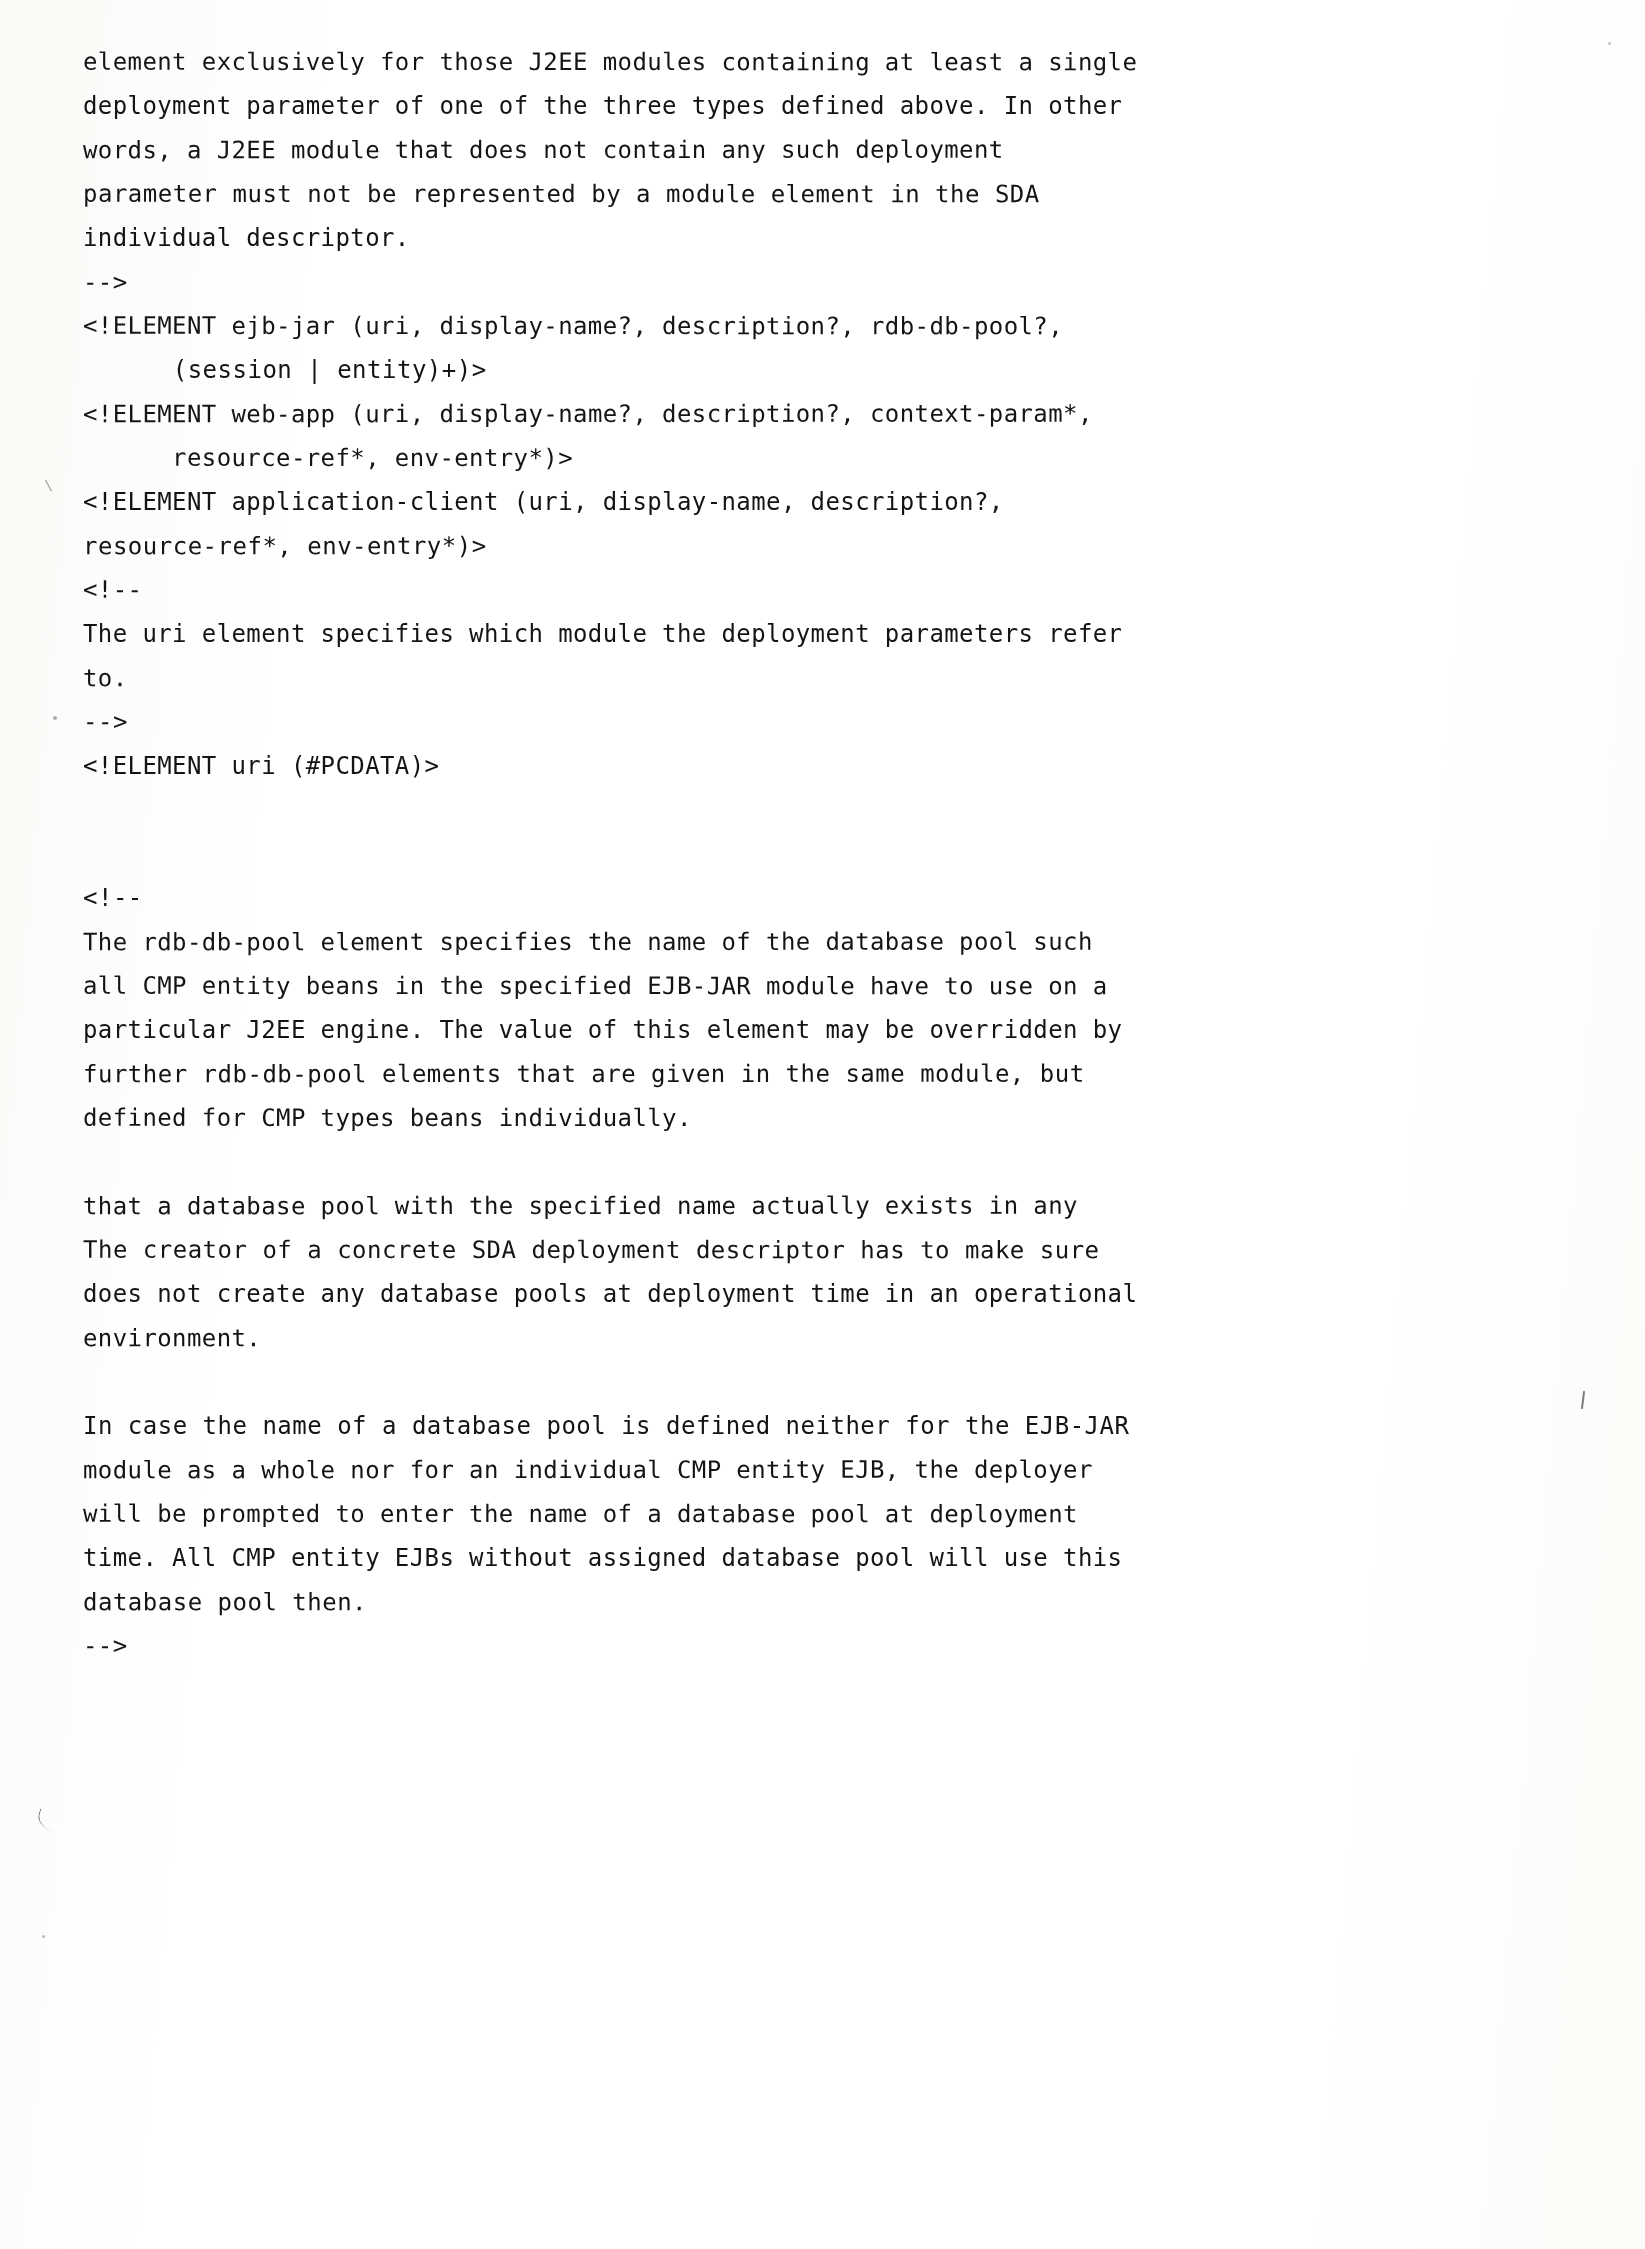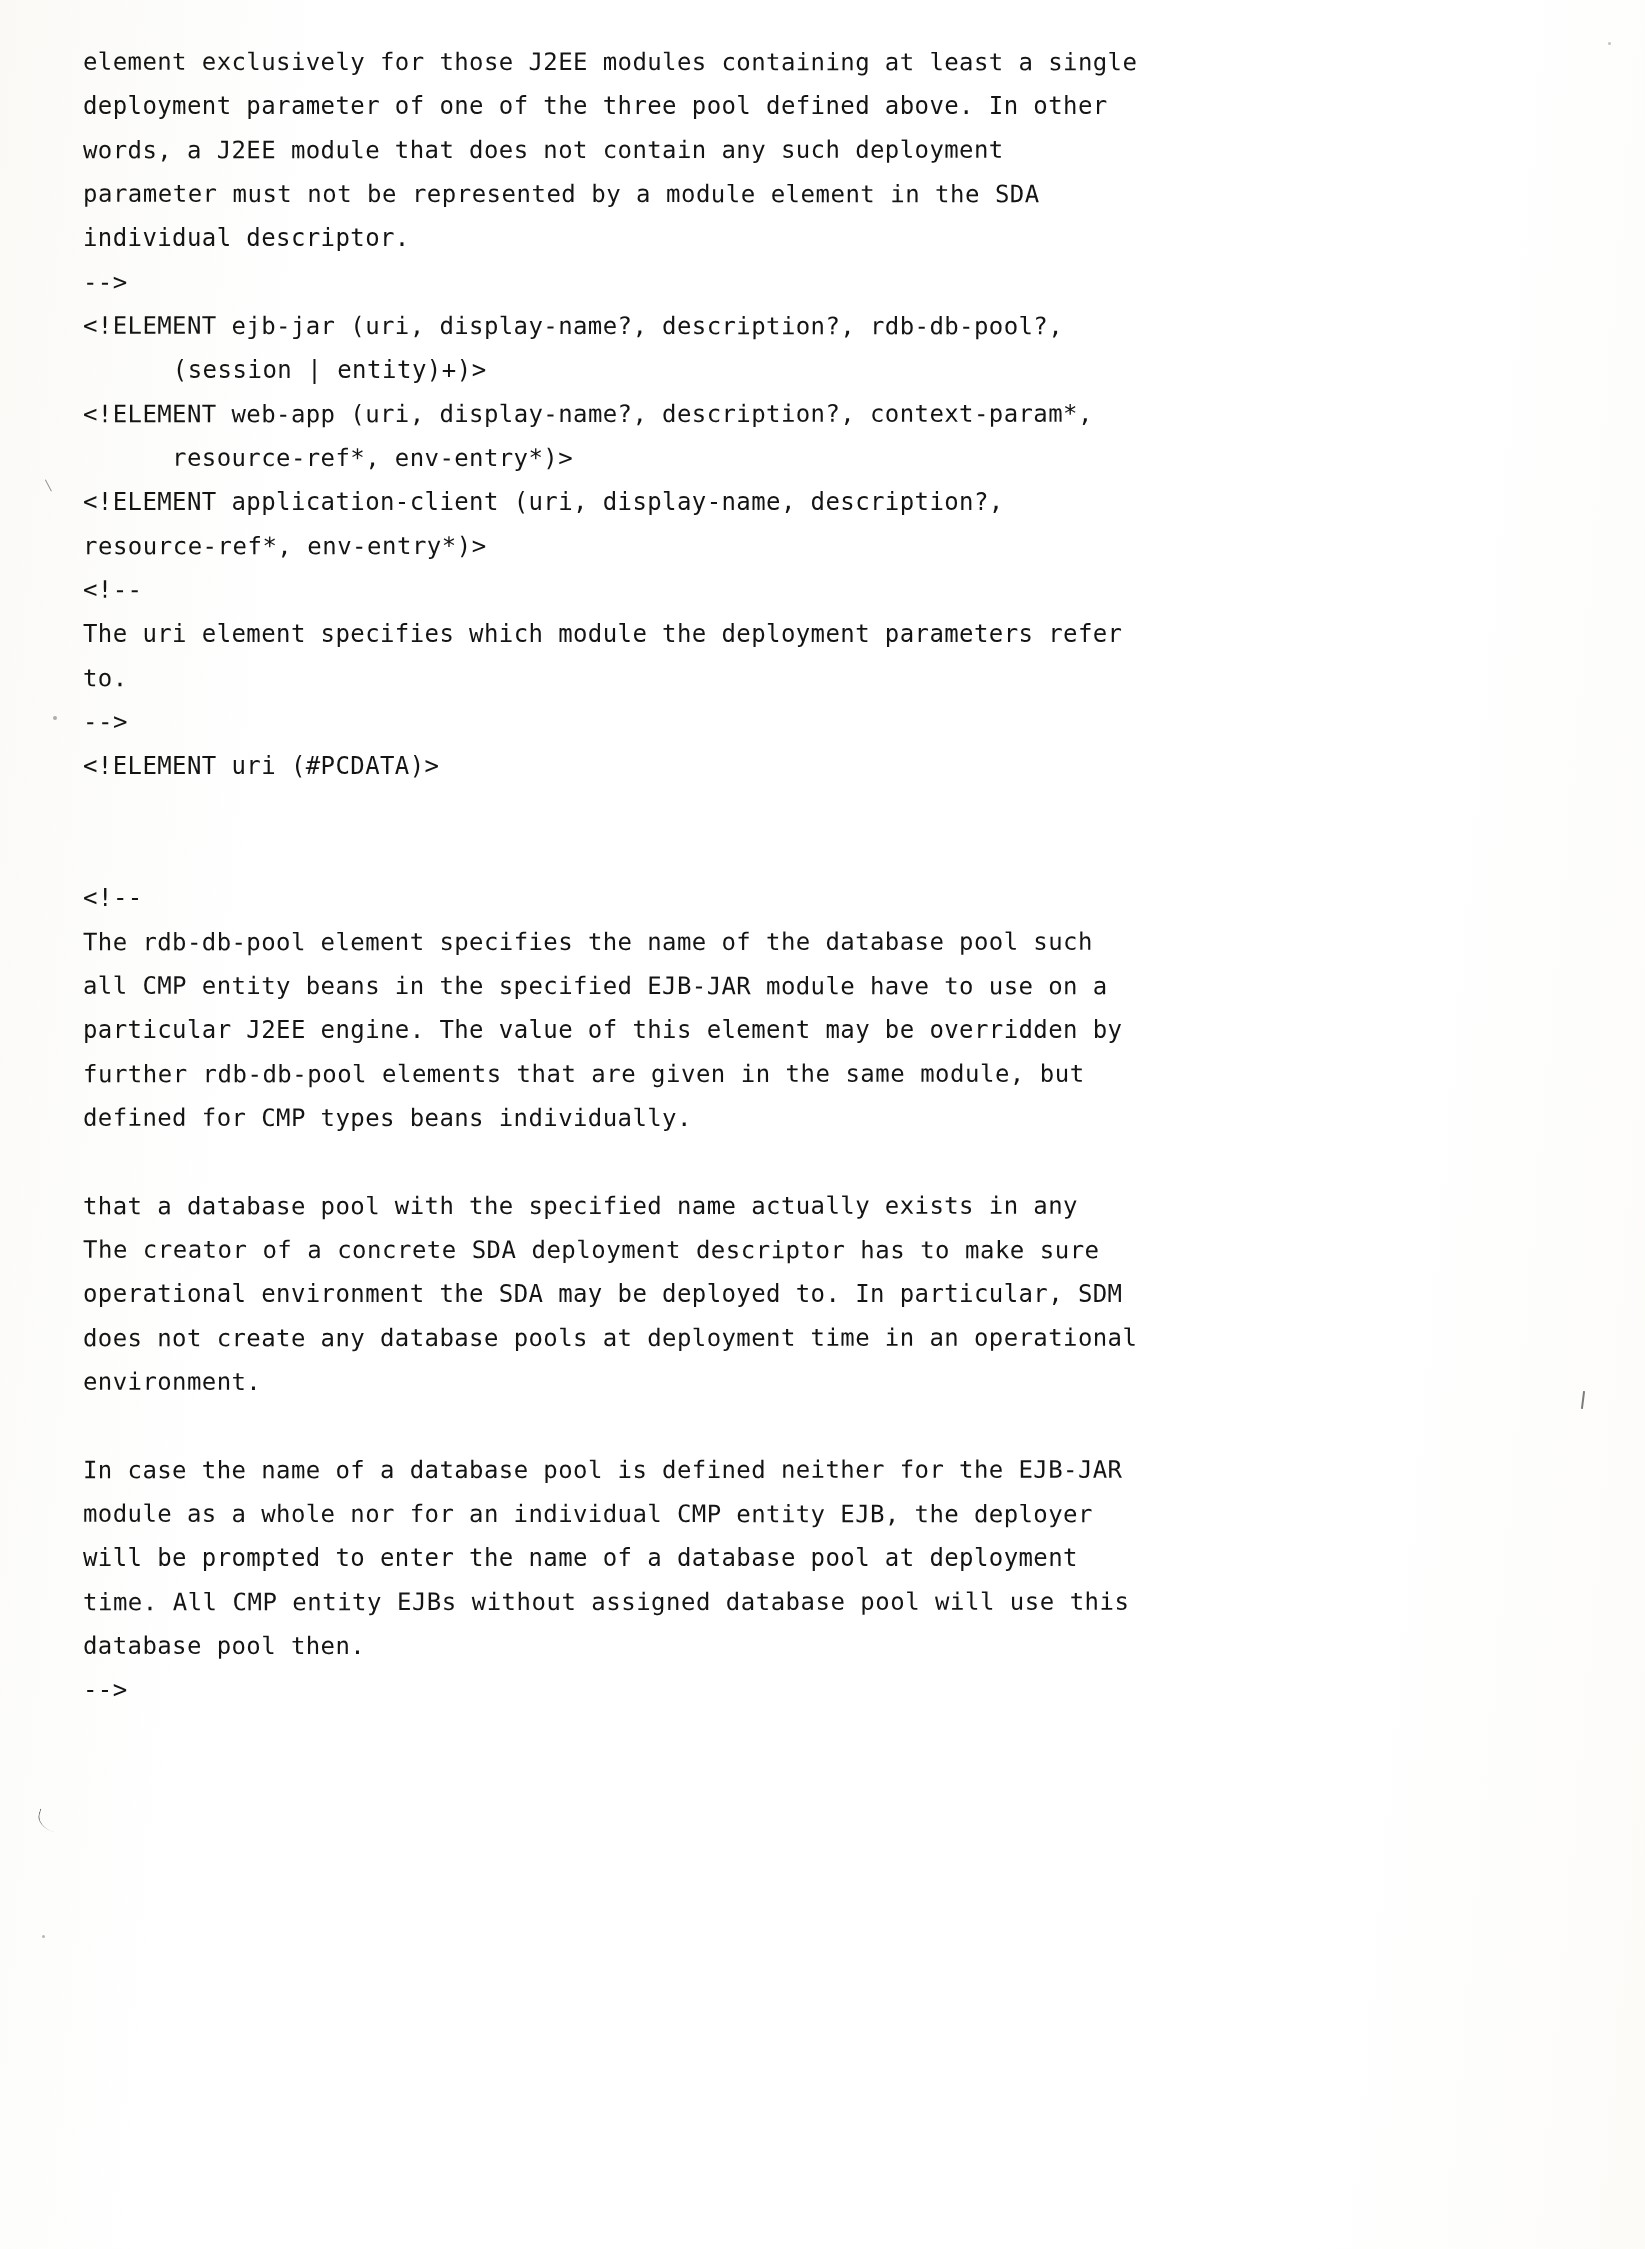--- a/index.html
+++ b/index.html
@@ -115,21 +115,21 @@
   }
 </style>
 </head>
 <body>
 
 <div class="page">
   <div class="paper-tone"></div>
 
   <div class="text-column">
     <div class="doc-line">element exclusively for those J2EE modules containing at least a single</div>
-    <div class="doc-line">deployment parameter of one of the three pool defined above. In other</div>
+    <div class="doc-line">deployment parameter of one of the three types defined above. In other</div>
     <div class="doc-line">words, a J2EE module that does not contain any such deployment</div>
     <div class="doc-line">parameter must not be represented by a module element in the SDA</div>
     <div class="doc-line">individual descriptor.</div>
     <div class="doc-line">--&gt;</div>
     <div class="doc-line">&lt;!ELEMENT ejb-jar (uri, display-name?, description?, rdb-db-pool?,</div>
     <div class="doc-line">      (session | entity)+)&gt;</div>
     <div class="doc-line">&lt;!ELEMENT web-app (uri, display-name?, description?, context-param*,</div>
     <div class="doc-line">      resource-ref*, env-entry*)&gt;</div>
     <div class="doc-line">&lt;!ELEMENT application-client (uri, display-name, description?,</div>
     <div class="doc-line">resource-ref*, env-entry*)&gt;</div>
@@ -142,21 +142,20 @@
     <div class="doc-line blank"></div>
     <div class="doc-line">&lt;!--</div>
     <div class="doc-line">The rdb-db-pool element specifies the name of the database pool such</div>
     <div class="doc-line">all CMP entity beans in the specified EJB-JAR module have to use on a</div>
     <div class="doc-line">particular J2EE engine. The value of this element may be overridden by</div>
     <div class="doc-line">further rdb-db-pool elements that are given in the same module, but</div>
     <div class="doc-line">defined for CMP types beans individually.</div>
     <div class="doc-line blank"></div>
     <div class="doc-line">that a database pool with the specified name actually exists in any</div>
     <div class="doc-line">The creator of a concrete SDA deployment descriptor has to make sure</div>
-    <div class="doc-line">operational environment the SDA may be deployed to. In particular, SDM</div>
     <div class="doc-line">does not create any database pools at deployment time in an operational</div>
     <div class="doc-line">environment.</div>
     <div class="doc-line blank"></div>
     <div class="doc-line">In case the name of a database pool is defined neither for the EJB-JAR</div>
     <div class="doc-line">module as a whole nor for an individual CMP entity EJB, the deployer</div>
     <div class="doc-line">will be prompted to enter the name of a database pool at deployment</div>
     <div class="doc-line">time. All CMP entity EJBs without assigned database pool will use this</div>
     <div class="doc-line">database pool then.</div>
     <div class="doc-line">--&gt;</div>
   </div>

